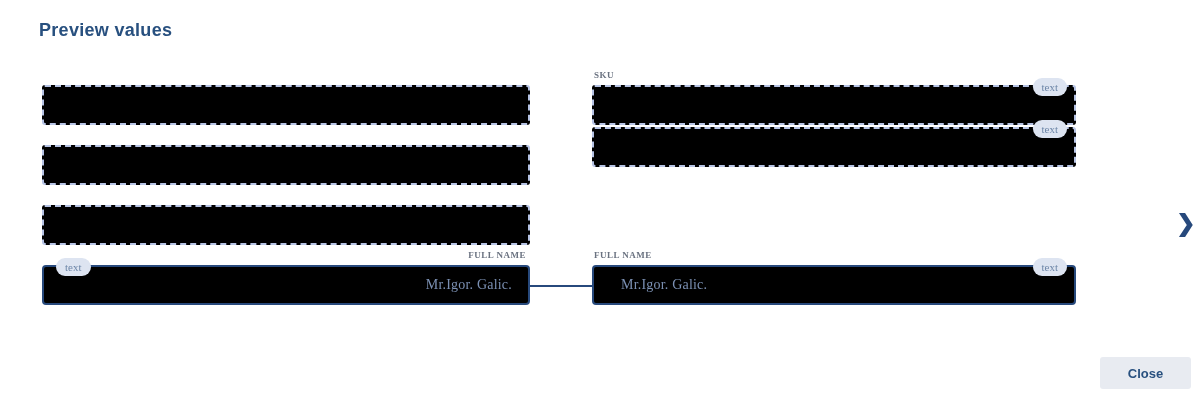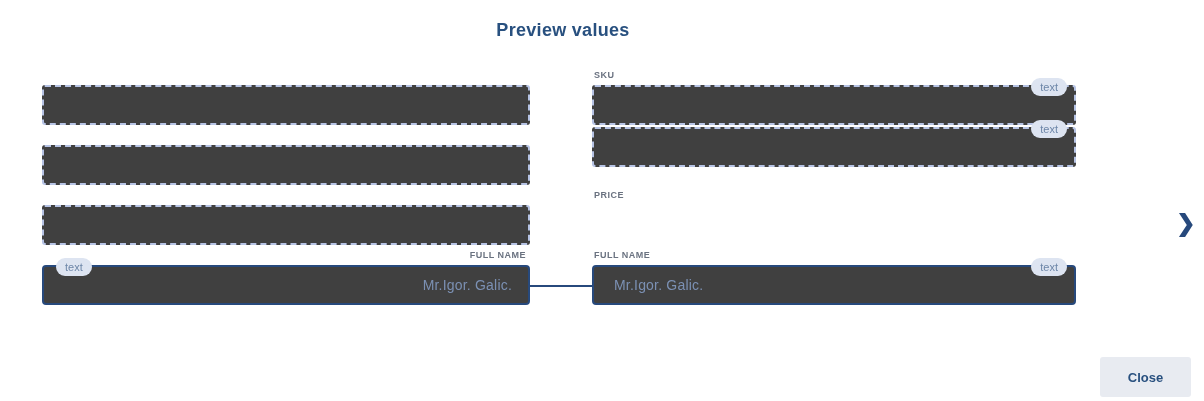--- a/index.html
+++ b/index.html
@@ -5,66 +5,65 @@
   * { margin: 0; padding: 0; box-sizing: border-box; }
   html, body { background: #ffffff; }
   body {
     font-family: "Liberation Sans", sans-serif;
     width: 1204px; height: 401px;
     position: relative; overflow: hidden;
   }
   .app { position: absolute; inset: 0; background: #fff; }
 
   .page-title {
-    position: absolute; top: 20px; left: 46px; width: 1034px;
-    text-align: center;
+    position: absolute; top: 20px; left: 39px; width: 1034px;
     font-size: 18px; font-weight: 700;
     color: var(--title-text, #28507f);
     letter-spacing: 0.3px;
   }
 
   .col { position: absolute; top: 67px; display: flex; flex-direction: column; gap: 2px; }
   .col-left  { left: 42px;  width: 488px; }
   .col-right { left: 592px; width: 484px; }
 
-  .field { height: 58px; position: relative; }
+  .field { height: 58px; position: relative; font-family: Liberation Serif, serif; }
   .field-label {
     height: 18px; line-height: 16px;
     font-size: 9px; font-weight: 700;
     letter-spacing: 0.5px;
     color: var(--label-text, #6a7280);
     text-transform: uppercase;
   }
   .col-left  .field-label { text-align: right; padding-right: 4px; }
   .col-right .field-label { text-align: left;  padding-left: 2px; }
 
   .box {
     position: relative; height: 40px; border-radius: 4px;
-    background: #404040;
+    background: #000000;
   }
   .box.dashed { border: 2px dashed var(--dashed-border, #b6c3e4); border-radius: 3px; }
   .box.solid  { border: 2px solid  var(--accent, #27497c); }
 
   .badge {
     position: absolute; top: -9px; height: 18px; line-height: 18px;
     padding: 0 9px; border-radius: 9px;
     background: var(--badge-bg, #dde4f1);
     color: var(--badge-text, #6d86a8);
     font-size: 11px; font-weight: 400;
     z-index: 2; white-space: nowrap;
   }
   .col-left  .badge { left: 12px; }
   .col-right .badge { right: 7px; }
 
   .value {
     display: block; height: 36px; line-height: 36px;
     font-size: 14px;
     color: var(--value-text, #7b90b3);
     letter-spacing: 0.2px;
-    overflow: hidden; white-space: nowrap;
+    overflow: hidden; white-space: nowrap; margin-left: 7px;
   }
   .col-left  .value { text-align: right; padding-right: 16px; }
   .col-right .value { text-align: left;  padding-left: 20px; }
 
   .connector {
     position: absolute; left: 530px; top: 285px;
     width: 62px; height: 2px;
     background: var(--accent, #27497c);
   }
 
@@ -74,21 +73,21 @@
     background: transparent; border: none; cursor: pointer;
     color: var(--accent, #1c4277);
     font-size: 23px; font-weight: 700;
     font-family: "Liberation Sans", sans-serif;
     display: flex; align-items: center; justify-content: center;
     line-height: 1;
   }
 
   .close-btn {
     position: absolute; left: 1100px; top: 357px;
-    width: 91px; height: 40px;
+    width: 91px; height: 32px;
     background: var(--close-bg, #e8ebf1);
     border: none; border-radius: 3px; cursor: pointer;
     font-family: "Liberation Sans", sans-serif;
     font-size: 13px; font-weight: 700;
     color: var(--title-text, #2d5381);
   }
 </style>
 </head>
 <body>
 
@@ -123,21 +122,20 @@
         <div class="box dashed">
           <span class="badge">text</span>
         </div>
       </div>
       <div class="field">
         <div class="box dashed">
           <span class="badge">text</span>
         </div>
       </div>
       <div class="field">
-        <div class="field-label">PRICE</div>
       </div>
       <div class="field">
         <div class="field-label">FULL NAME</div>
         <div class="box solid">
           <span class="badge">text</span>
           <span class="value">Mr.Igor. Galic.</span>
         </div>
       </div>
     </div>
 

